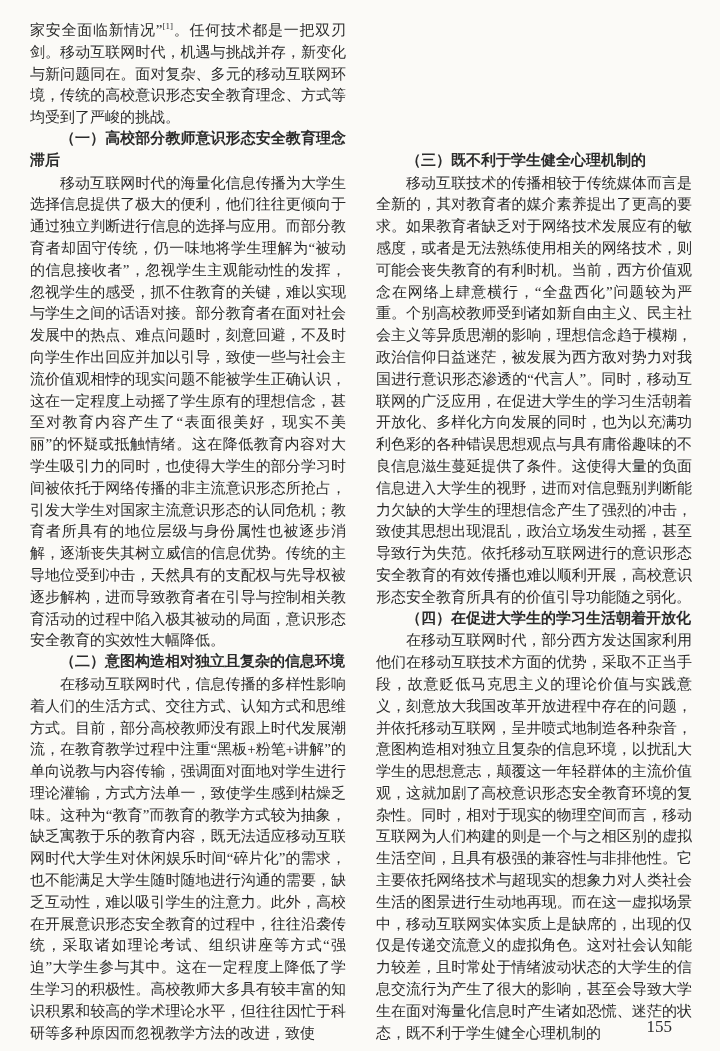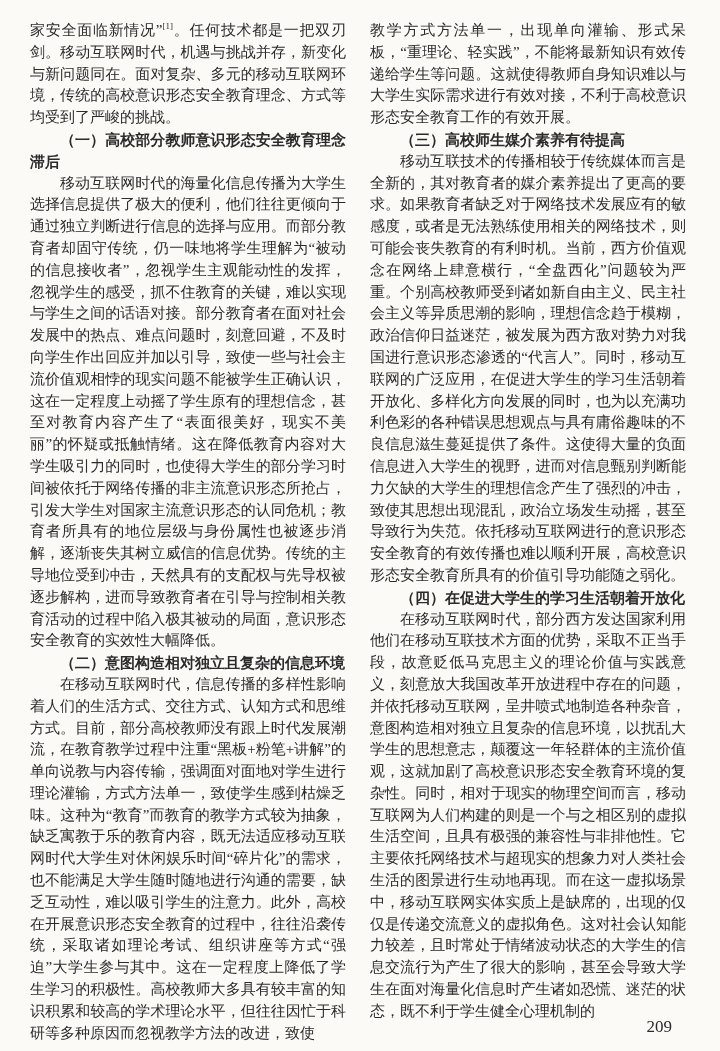--- a/index.html
+++ b/index.html
@@ -18,39 +18,40 @@
     width: 720px;
     height: 1051px;
     background: #fbfaf7;
     color: #2b2b2b;
   }
   .columns {
     position: absolute;
     left: 30px;
     top: 20px;
     display: flex;
-    gap: 24px;
+    gap: 30px;
+    align-items: flex-end;
   }
   .column {
     width: 316px;
   }
   .column p {
     margin: 0;
     font-size: 15px;
     line-height: 21.8px;
     text-align: justify;
     font-family: "Liberation Serif", "DejaVu Serif", serif;
     letter-spacing: 0;
     word-break: break-all;
   }
   .column p.body.indent { text-indent: 2em; }
   .column p.heading {
     font-weight: bold;
     text-indent: 2em;
-    font-family: Liberation Sans, sans-serif;
+    font-family: Liberation Mono, monospace;
   }
   .column p sup {
     font-size: 9px;
     line-height: 0;
     vertical-align: super;
   }
   .page-number {
     position: absolute;
     right: 48px;
     bottom: 14px;
@@ -65,21 +66,20 @@
 <div class="page">
   <div class="columns">
     <div class="column" id="col-0">
         <p class="body">家安全面临新情况”<sup>[1]</sup>。任何技术都是一把双刃剑。移动互联网时代，机遇与挑战并存，新变化与新问题同在。面对复杂、多元的移动互联网环境，传统的高校意识形态安全教育理念、方式等均受到了严峻的挑战。</p>
         <p class="heading indent">（一）高校部分教师意识形态安全教育理念滞后</p>
         <p class="body indent">移动互联网时代的海量化信息传播为大学生选择信息提供了极大的便利，他们往往更倾向于通过独立判断进行信息的选择与应用。而部分教育者却固守传统，仍一味地将学生理解为“被动的信息接收者”，忽视学生主观能动性的发挥，忽视学生的感受，抓不住教育的关键，难以实现与学生之间的话语对接。部分教育者在面对社会发展中的热点、难点问题时，刻意回避，不及时向学生作出回应并加以引导，致使一些与社会主流价值观相悖的现实问题不能被学生正确认识，这在一定程度上动摇了学生原有的理想信念，甚至对教育内容产生了“表面很美好，现实不美丽”的怀疑或抵触情绪。这在降低教育内容对大学生吸引力的同时，也使得大学生的部分学习时间被依托于网络传播的非主流意识形态所抢占，引发大学生对国家主流意识形态的认同危机；教育者所具有的地位层级与身份属性也被逐步消解，逐渐丧失其树立威信的信息优势。传统的主导地位受到冲击，天然具有的支配权与先导权被逐步解构，进而导致教育者在引导与控制相关教育活动的过程中陷入极其被动的局面，意识形态安全教育的实效性大幅降低。</p>
         <p class="heading indent">（二）意图构造相对独立且复杂的信息环境</p>
         <p class="body indent">在移动互联网时代，信息传播的多样性影响着人们的生活方式、交往方式、认知方式和思维方式。目前，部分高校教师没有跟上时代发展潮流，在教育教学过程中注重“黑板+粉笔+讲解”的单向说教与内容传输，强调面对面地对学生进行理论灌输，方式方法单一，致使学生感到枯燥乏味。这种为“教育”而教育的教学方式较为抽象，缺乏寓教于乐的教育内容，既无法适应移动互联网时代大学生对休闲娱乐时间“碎片化”的需求，也不能满足大学生随时随地进行沟通的需要，缺乏互动性，难以吸引学生的注意力。此外，高校在开展意识形态安全教育的过程中，往往沿袭传统，采取诸如理论考试、组织讲座等方式“强迫”大学生参与其中。这在一定程度上降低了学生学习的积极性。高校教师大多具有较丰富的知识积累和较高的学术理论水平，但往往因忙于科研等多种原因而忽视教学方法的改进，致使</p>
       </div>
     <div class="column" id="col-1">
-        <p class="body">教学方式方法单一，出现单向灌输、形式呆板，“重理论、轻实践”，不能将最新知识有效传递给学生等问题。这就使得教师自身知识难以与大学生实际需求进行有效对接，不利于高校意识形态安全教育工作的有效开展。</p>
-        <p class="heading indent">（三）高校师生媒介素养有待提高</p>
+        <p class="heading indent">（三）既不利于学生健全心理机制的</p>
         <p class="body indent">移动互联技术的传播相较于传统媒体而言是全新的，其对教育者的媒介素养提出了更高的要求。如果教育者缺乏对于网络技术发展应有的敏感度，或者是无法熟练使用相关的网络技术，则可能会丧失教育的有利时机。当前，西方价值观念在网络上肆意横行，“全盘西化”问题较为严重。个别高校教师受到诸如新自由主义、民主社会主义等异质思潮的影响，理想信念趋于模糊，政治信仰日益迷茫，被发展为西方敌对势力对我国进行意识形态渗透的“代言人”。同时，移动互联网的广泛应用，在促进大学生的学习生活朝着开放化、多样化方向发展的同时，也为以充满功利色彩的各种错误思想观点与具有庸俗趣味的不良信息滋生蔓延提供了条件。这使得大量的负面信息进入大学生的视野，进而对信息甄别判断能力欠缺的大学生的理想信念产生了强烈的冲击，致使其思想出现混乱，政治立场发生动摇，甚至导致行为失范。依托移动互联网进行的意识形态安全教育的有效传播也难以顺利开展，高校意识形态安全教育所具有的价值引导功能随之弱化。</p>
         <p class="heading indent">（四）在促进大学生的学习生活朝着开放化</p>
         <p class="body indent">在移动互联网时代，部分西方发达国家利用他们在移动互联技术方面的优势，采取不正当手段，故意贬低马克思主义的理论价值与实践意义，刻意放大我国改革开放进程中存在的问题，并依托移动互联网，呈井喷式地制造各种杂音，意图构造相对独立且复杂的信息环境，以扰乱大学生的思想意志，颠覆这一年轻群体的主流价值观，这就加剧了高校意识形态安全教育环境的复杂性。同时，相对于现实的物理空间而言，移动互联网为人们构建的则是一个与之相区别的虚拟生活空间，且具有极强的兼容性与非排他性。它主要依托网络技术与超现实的想象力对人类社会生活的图景进行生动地再现。而在这一虚拟场景中，移动互联网实体实质上是缺席的，出现的仅仅是传递交流意义的虚拟角色。这对社会认知能力较差，且时常处于情绪波动状态的大学生的信息交流行为产生了很大的影响，甚至会导致大学生在面对海量化信息时产生诸如恐慌、迷茫的状态，既不利于学生健全心理机制的</p>
       </div>
   </div>
-  <div class="page-number">209</div>
+  <div class="page-number">155</div>
 </div>
 
 </body></html>

